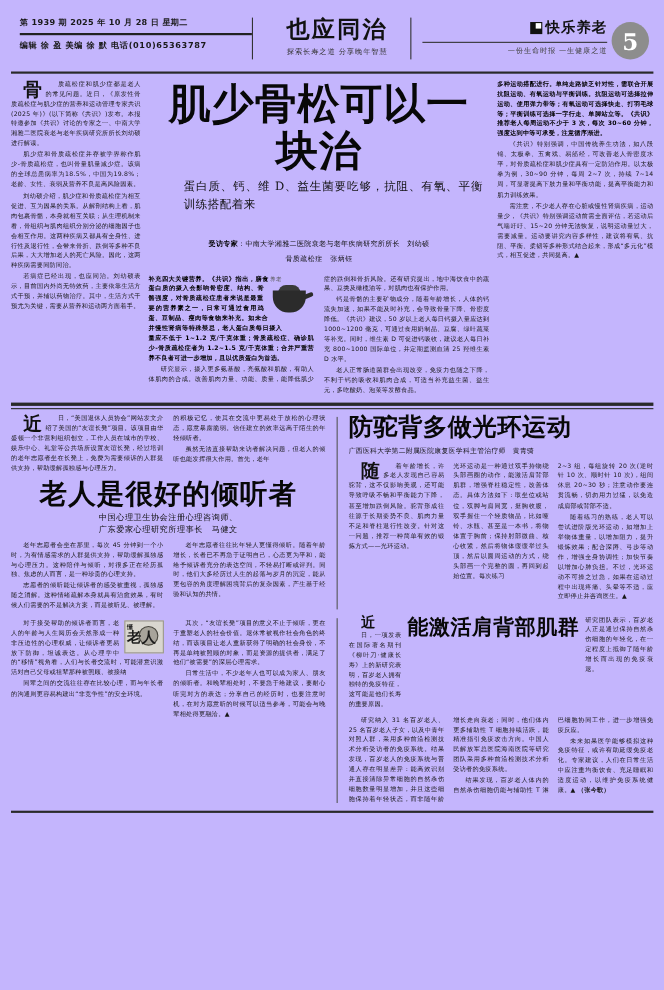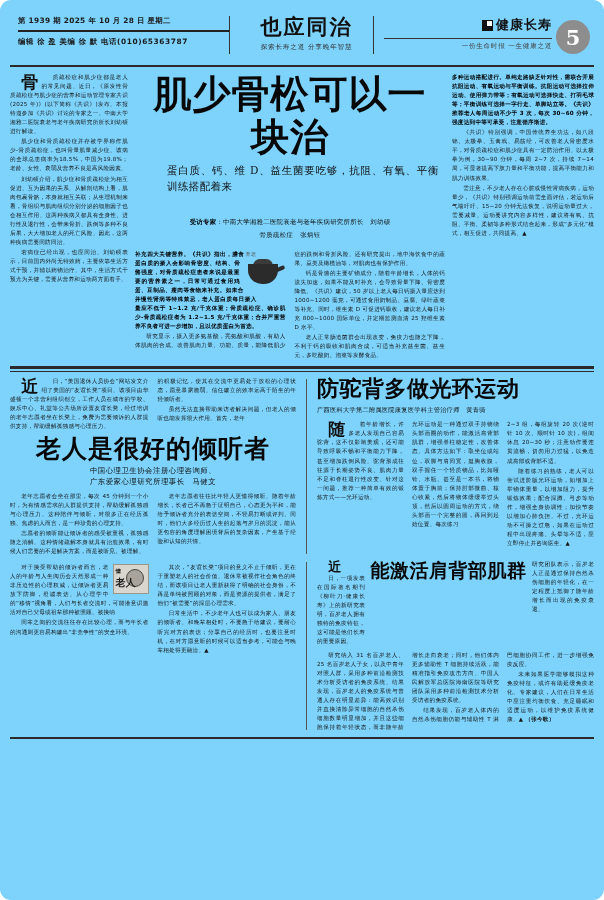--- a/index.html
+++ b/index.html
@@ -5,23 +5,22 @@
   * { box-sizing: border-box; margin: 0; padding: 0; }
   html, body {
     width: 604px; height: 900px;
     background: #ffffff;
     font-family: "DejaVu Sans", "Liberation Sans", sans-serif;
     overflow: hidden;
   }
   .page {
     position: relative;
     width: 604px; height: 900px;
-    background: #7dd3fc;
+    background: #c4b5fd;
     padding: 0;
-    border-radius: 11px;
   }
 
   
   .masthead {
     display: flex;
     align-items: stretch;
     padding: 14px 18px 6px 18px;
     height: 62px;
   }
   .mh-left { width: 222px; padding-top: 2px; }
@@ -207,21 +206,21 @@
     position: absolute; right: 4px; top: 4px;
     width: 18px; height: 18px; border-radius: 50%;
     background: #a8a49b; border: 1.2px solid #4a4840;
   }
   .thumb .t1 {
     position: absolute; left: 2px; top: 2px;
     font-size: 5.5px; font-weight: bold; color: #2a2a2a;
   }
   .thumb .t2 {
     position: absolute; left: 2px; bottom: 2px;
-    font-size: 10px; font-weight: bold; color: #1a1a1a;
+    font-size: 13px; font-weight: bold; color: #1a1a1a;
   }
 
   
   .bottom { display: flex; padding: 4px 10px 0 10px; gap: 8px; }
   .bot-left { width: 286px; }
   .bot-right { flex: 1; }
 
   .head4-row {
     display: flex; align-items: flex-start; gap: 5px; margin-bottom: 4px;
   }
@@ -251,21 +250,21 @@
     </div>
     <div class="mh-divider"></div>
     <div class="mh-center">
       <div class="mh-title">也应同治</div>
       <div class="mh-sub">探索长寿之道  分享晚年智慧</div>
     </div>
     <div class="mh-divider"></div>
     <div class="mh-right">
       <div class="mh-brand">
         <span class="brand-mark"></span>
-        <span>健康长寿</span>
+        <span>快乐养老</span>
       </div>
       <div class="mh-rule2"></div>
       <div class="mh-slogan">一份生命时报 一生健康之道</div>
       <div class="page-badge">5</div>
     </div>
   </div>
 
   <div class="hrule-thick"></div>
 
   <div class="lead">

